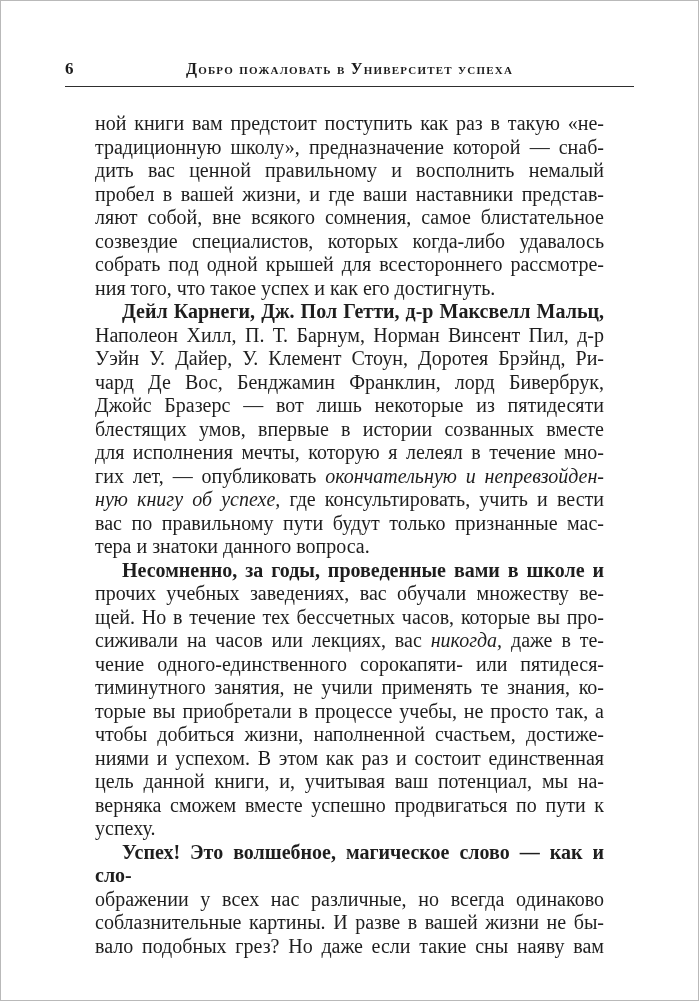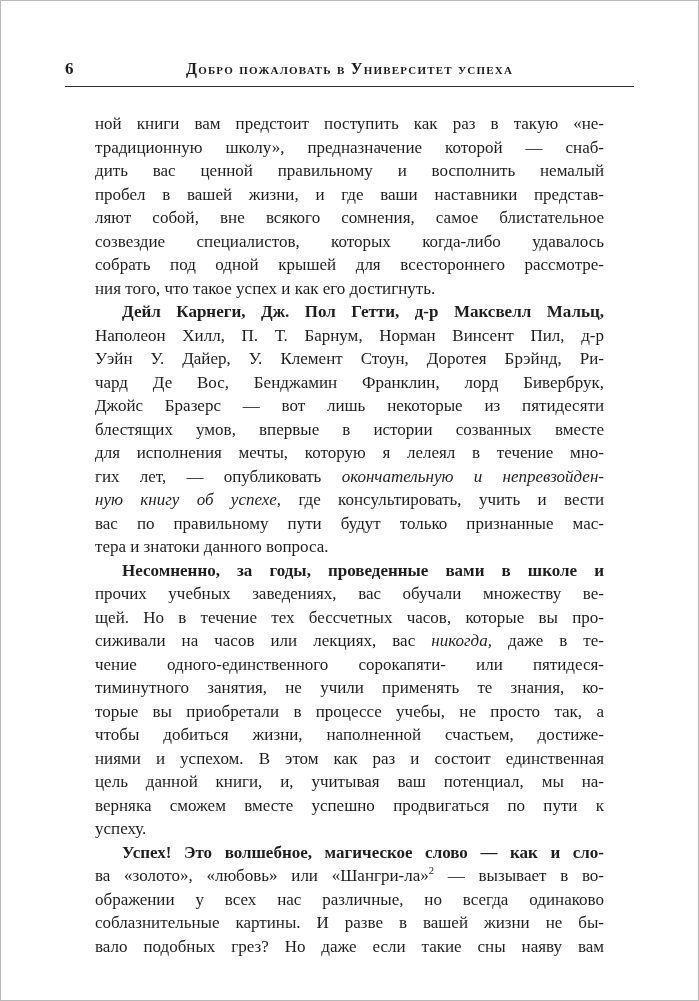--- a/index.html
+++ b/index.html
@@ -46,21 +46,21 @@
     white-space: nowrap;
     margin-top: 12px;
   }
   .header-rule {
     border: none;
     border-top: 1.5px solid #2e2e2e;
     margin: 7px 0 0 0;
   }
   .body-text {
     margin: 25px 30px 0 30px;
-    font-size: 17px;
+    font-size: 20px;
     line-height: 23.5px;
     color: #1e1e1e;
   }
   .paragraph {
     margin: 0;
   }
   .line {
     text-align: justify;
     text-align-last: justify;
     white-space: normal;
@@ -124,19 +124,18 @@
         <div class="line"><span>тиминутного занятия, не учили применять те знания, ко-</span></div>
         <div class="line"><span>торые вы приобретали в процессе учебы, не просто так, а</span></div>
         <div class="line"><span>чтобы добиться жизни, наполненной счастьем, достиже-</span></div>
         <div class="line"><span>ниями и успехом. В этом как раз и состоит единственная</span></div>
         <div class="line"><span>цель данной книги, и, учитывая ваш потенциал, мы на-</span></div>
         <div class="line"><span>верняка сможем вместе успешно продвигаться по пути к</span></div>
         <div class="line last"><span>успеху.</span></div>
       </div>
       <div class="paragraph">
         <div class="line indent"><span>Успех! Это волшебное, магическое слово — как и сло-</span></div>
-        <div class="line"><span>ва «золото», «любовь» или «Шангри-ла»</span><sup>2</sup><span> — вызывает в во-</span></div>
         <div class="line"><span>ображении у всех нас различные, но всегда одинаково</span></div>
         <div class="line"><span>соблазнительные картины. И разве в вашей жизни не бы-</span></div>
         <div class="line"><span>вало подобных грез? Но даже если такие сны наяву вам</span></div>
       </div>
     </main>
 </div>
 
 </body></html>

